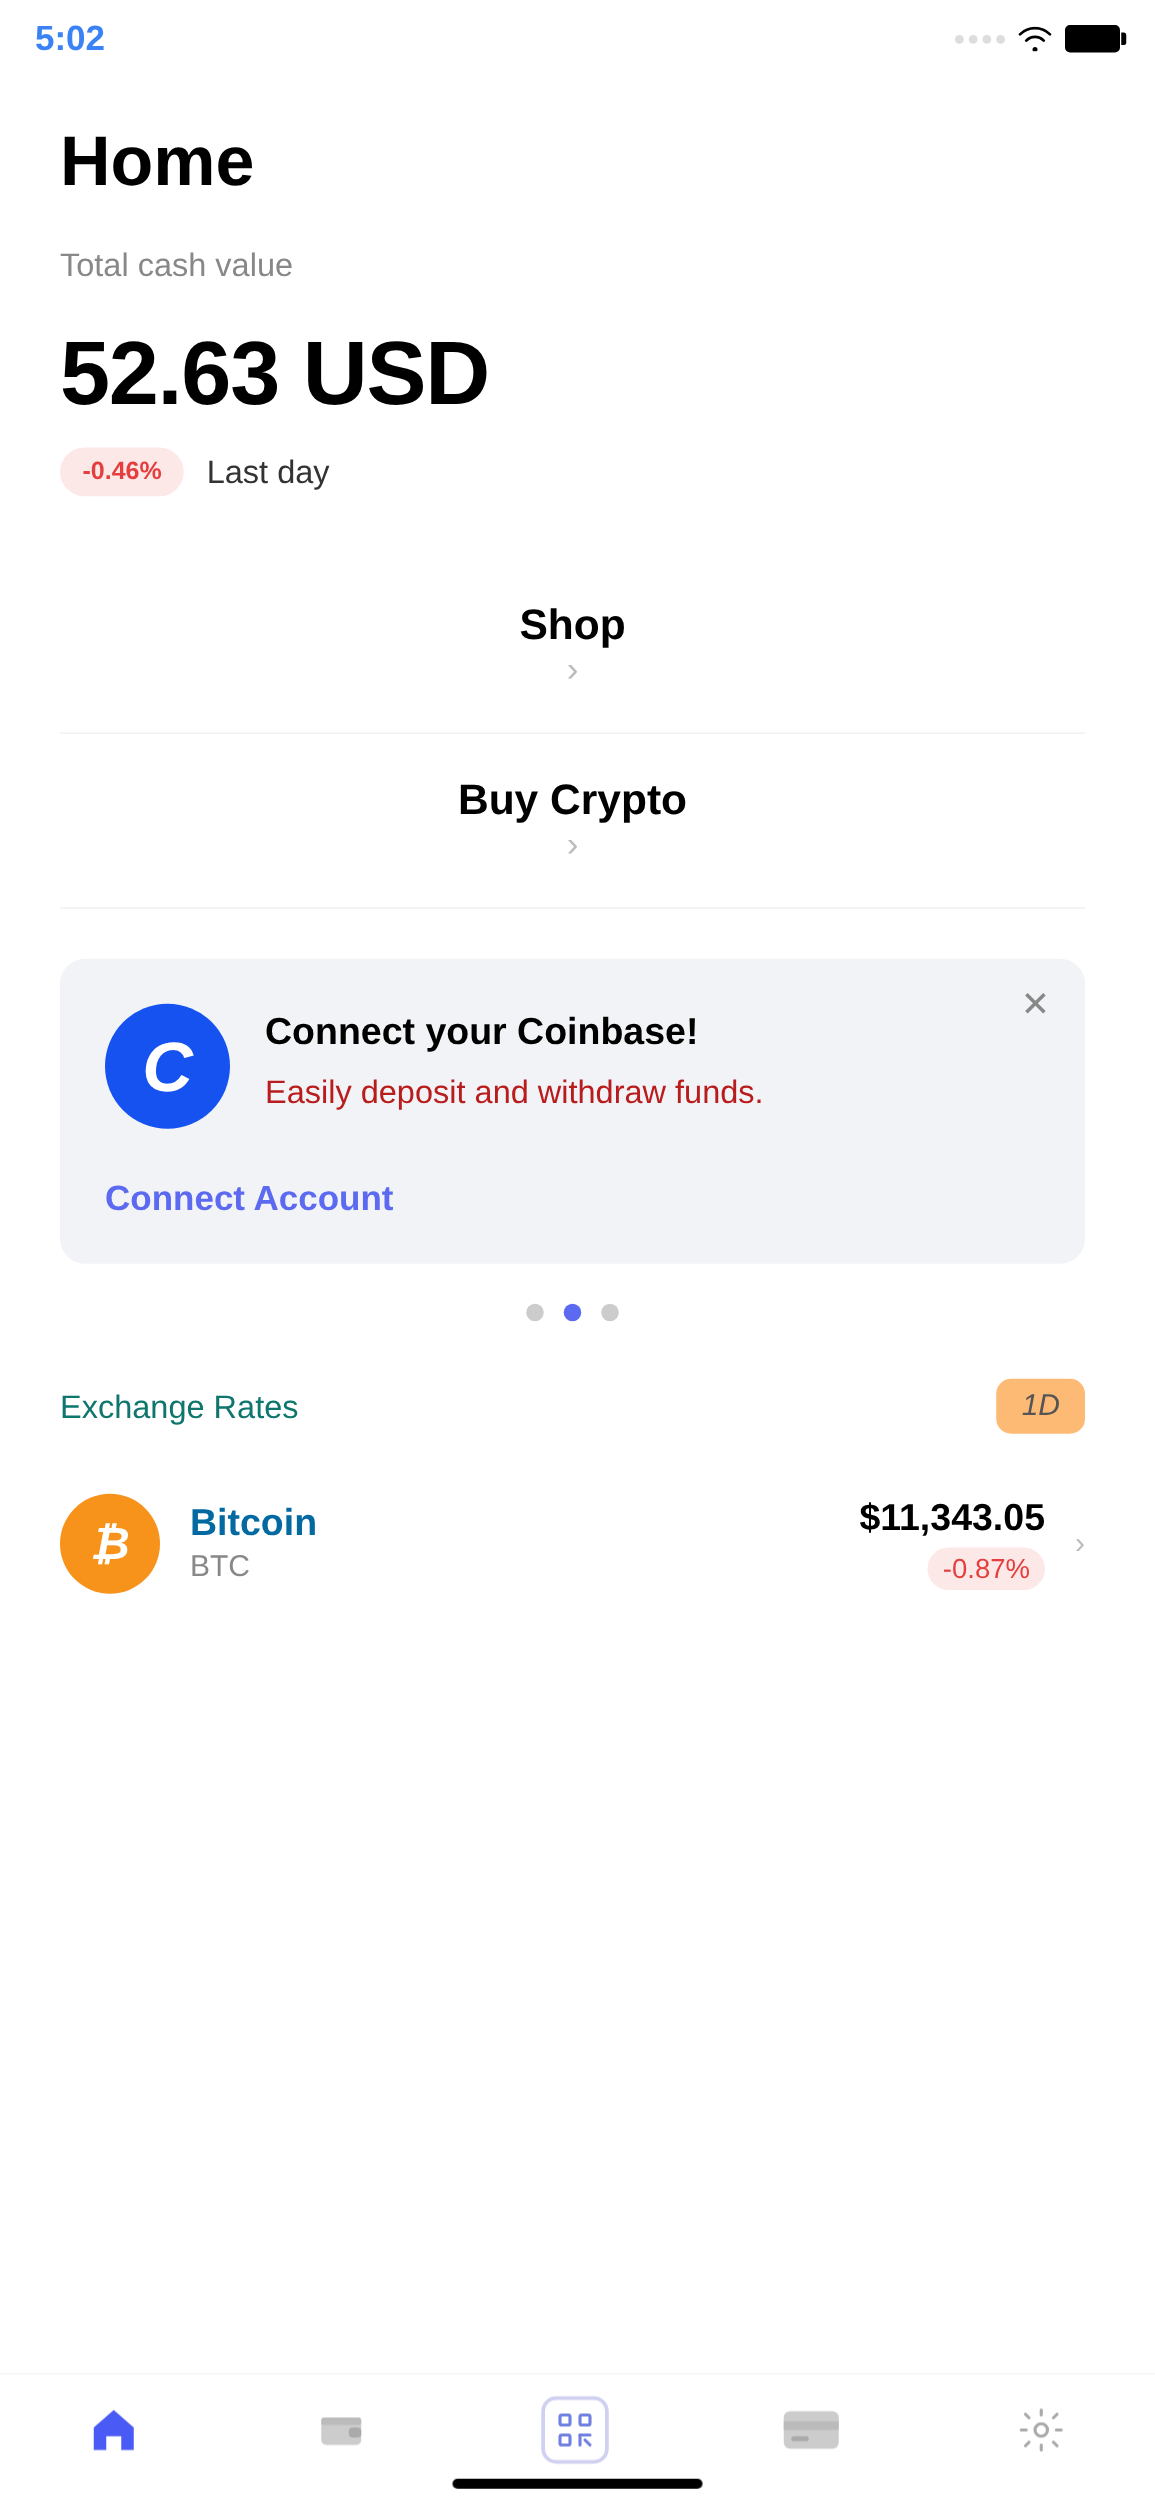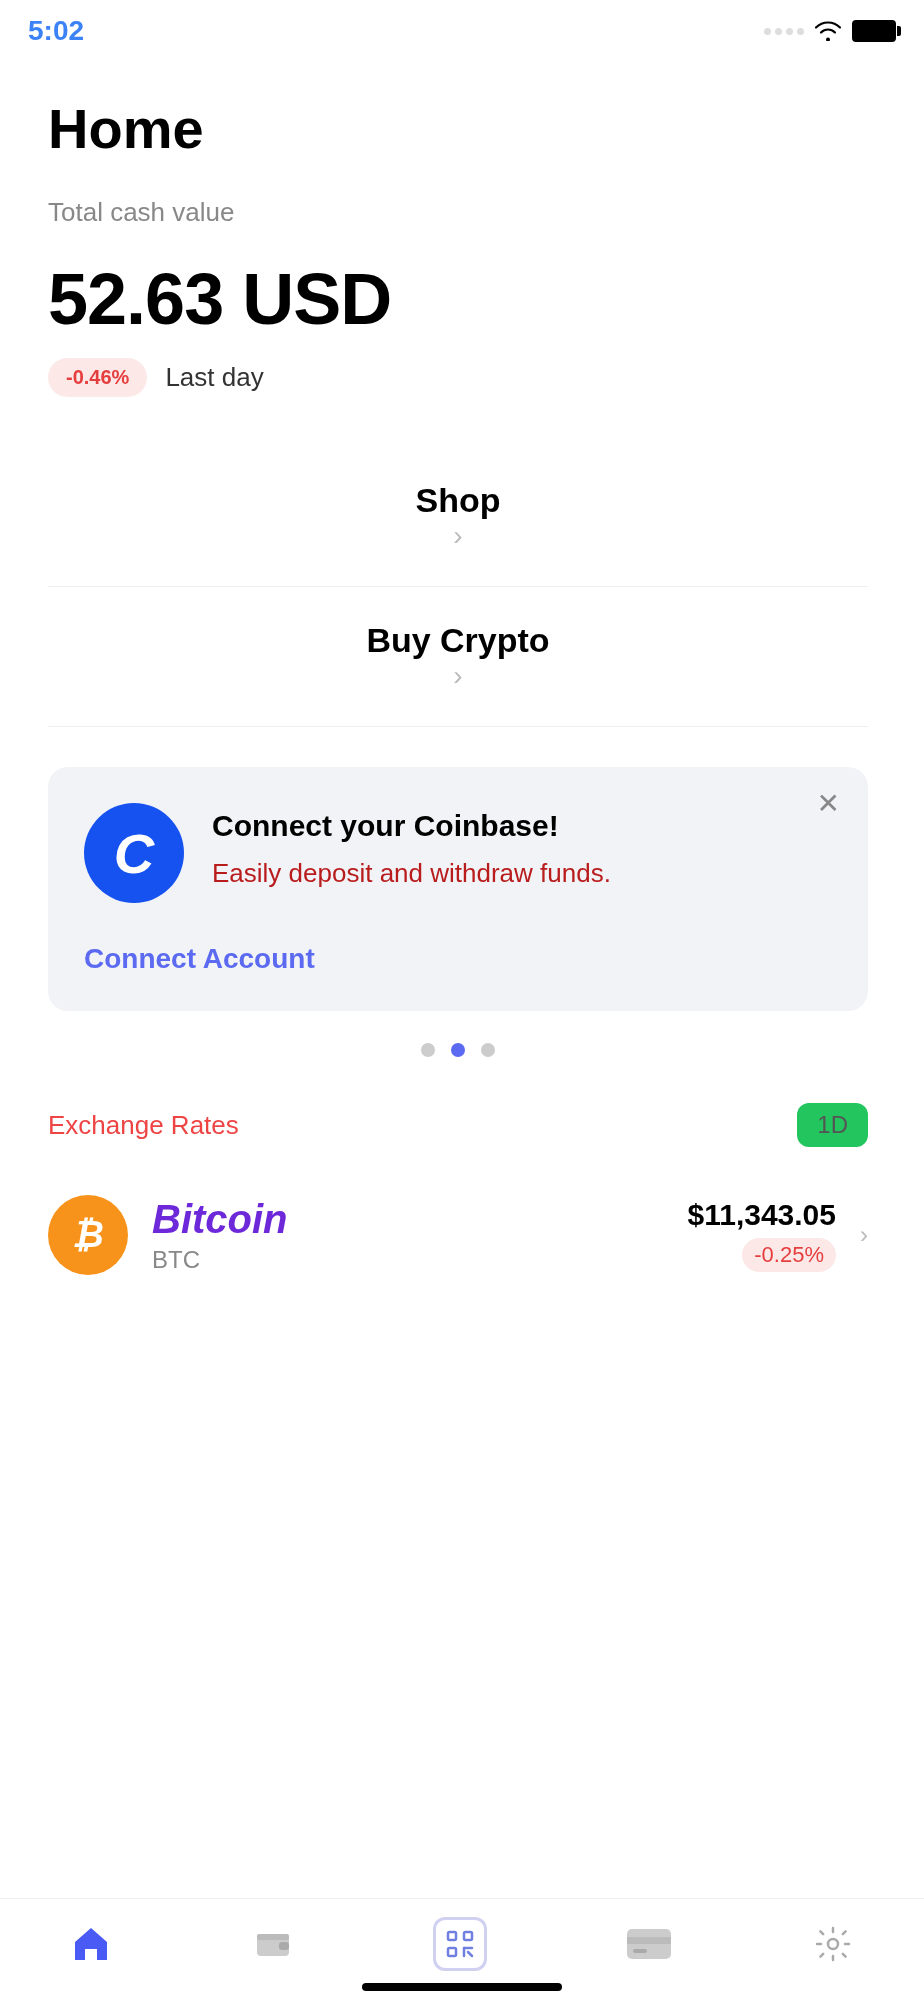--- a/index.html
+++ b/index.html
@@ -221,30 +221,31 @@
 
     
     .exchange-header {
       display: flex;
       justify-content: space-between;
       align-items: center;
       margin-bottom: 28px;
     }
     .exchange-title {
       font-size: 26px;
-      color: #ef4444;
+      color: #0f766e;
       font-weight: 500;
     }
     .time-filter {
-      background: #22c55e;
+      background: #fdba74;
       border-radius: 12px;
       padding: 8px 20px;
       font-size: 24px;
       color: #555;
       font-weight: 500;
+      font-style: italic;
     }
 
     
     .crypto-row {
       display: flex;
       align-items: center;
       gap: 24px;
       padding: 20px 0;
     }
     .crypto-icon {
@@ -260,24 +261,23 @@
     .btc-symbol {
       color: white;
       font-size: 36px;
       font-weight: 900;
       font-style: italic;
     }
     .crypto-info {
       flex: 1;
     }
     .crypto-name {
-      font-size: 40px;
+      font-size: 30px;
       font-weight: 700;
-      color: #6d28d9;
-      font-style: italic;
+      color: #0369a1;
     }
     .crypto-ticker {
       font-size: 24px;
       color: #888;
       margin-top: 4px;
     }
     .crypto-price-block {
       text-align: right;
     }
     .crypto-price {
@@ -430,21 +430,21 @@
   <div class="crypto-row">
     <div class="crypto-icon">
       <span class="btc-symbol">₿</span>
     </div>
     <div class="crypto-info">
       <div class="crypto-name">Bitcoin</div>
       <div class="crypto-ticker">BTC</div>
     </div>
     <div class="crypto-price-block">
       <div class="crypto-price">$11,343.05</div>
-      <span class="crypto-change">-0.25%</span>
+      <span class="crypto-change">-0.87%</span>
     </div>
     <span class="row-chevron">›</span>
   </div>
 
 </div>
 
 <div class="bottom-nav">
 
   <div class="nav-item">
     <svg class="nav-icon-home" viewBox="0 0 44 44" xmlns="http://www.w3.org/2000/svg">

